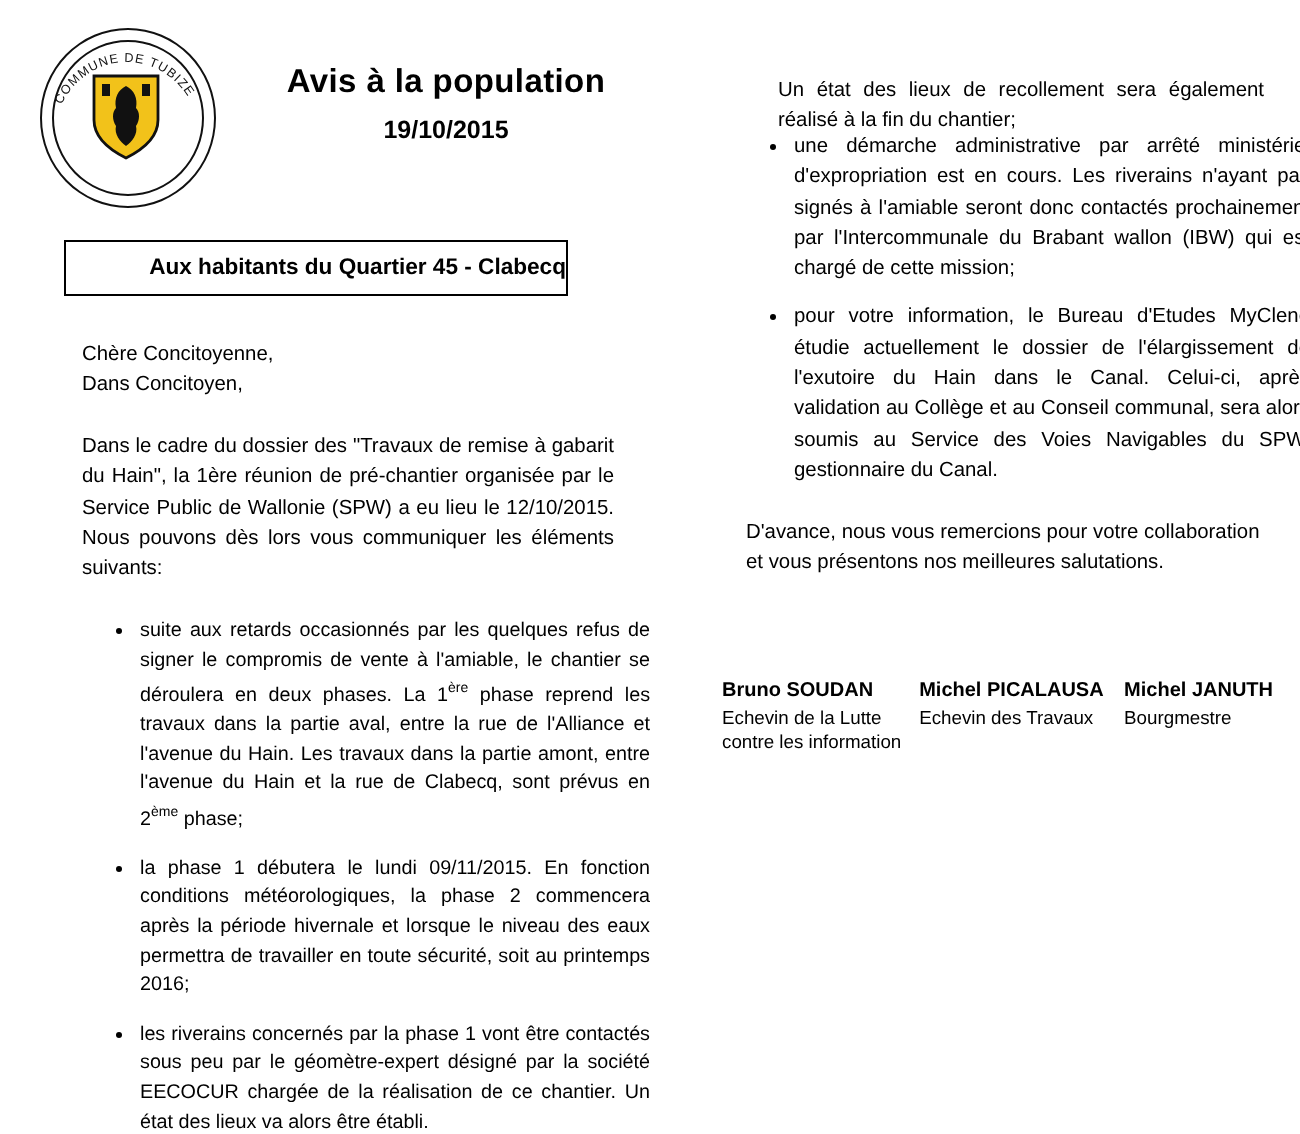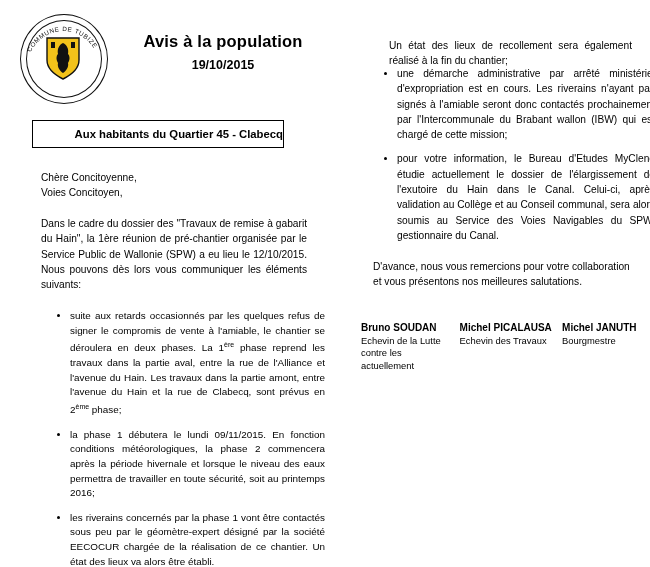--- a/index.html
+++ b/index.html
@@ -202,20 +202,21 @@
     gap: 6px;
   }
   #signatures .sig {
     font-size: 9.4px;
     line-height: 12.6px;
   }
   #signatures .sig .name {
     font-weight: bold;
     font-size: 10px;
     white-space: nowrap;
+    margin-top: 18px;
   }
   #signatures .sig-1 { width: 96px; }
   #signatures .sig-2 { width: 100px; }
   #signatures .sig-3 { width: 86px; }
 
   
   #contact-box {
     position: absolute;
     left: 18px;
     top: 462px;
@@ -269,21 +270,21 @@
     <div class="t1">Avis à la population</div>
     <div class="t2">19/10/2015</div>
   </div>
 
   <div id="quartier-box">
     <div class="label">Aux habitants du Quartier 45 - Clabecq</div>
   </div>
 
   <div id="salutation">
     <div>Chère Concitoyenne,</div>
-    <div>Voies Concitoyen,</div>
+    <div>Dans Concitoyen,</div>
   </div>
 
   <div id="intro">Dans le cadre du dossier des "Travaux de remise à gabarit du Hain", la 1ère réunion de pré-chantier organisée par le Service Public de Wallonie (SPW) a eu lieu le 12/10/2015. Nous pouvons dès lors vous communiquer les éléments suivants:</div>
 
   <ul id="left-list">
     <li>suite aux retards occasionnés par les quelques refus de signer le compromis de vente à l'amiable, le chantier se déroulera en deux phases. La 1<sup>ère</sup> phase reprend les travaux dans la partie aval, entre la rue de l'Alliance et l'avenue du Hain. Les travaux dans la partie amont, entre l'avenue du Hain et la rue de Clabecq, sont prévus en 2<sup>ème</sup> phase;</li>
     <li>la phase 1 débutera le lundi 09/11/2015. En fonction conditions météorologiques, la phase 2 commencera après la période hivernale et lorsque le niveau des eaux permettra de travailler en toute sécurité, soit au printemps 2016;</li>
     <li>les riverains concernés par la phase 1 vont être contactés sous peu par le géomètre-expert désigné par la société EECOCUR chargée de la réalisation de ce chantier. Un état des lieux va alors être établi.</li>
   </ul>
 
@@ -297,21 +298,21 @@
     <li>une démarche administrative par arrêté ministériel d'expropriation est en cours. Les riverains n'ayant pas signés à l'amiable seront donc contactés prochainement par l'Intercommunale du Brabant wallon (IBW) qui est chargé de cette mission;</li>
     <li>pour votre information, le Bureau d'Etudes MyClene étudie actuellement le dossier de l'élargissement de l'exutoire du Hain dans le Canal. Celui-ci, après validation au Collège et au Conseil communal, sera alors soumis au Service des Voies Navigables du SPW, gestionnaire du Canal.</li>
   </ul>
 
   <div id="closing">D'avance, nous vous remercions pour votre collaboration et vous présentons nos meilleures salutations.</div>
 
   <div id="signatures">
     <div class="sig sig-1">
       <div class="name">Bruno SOUDAN</div>
       <div>Echevin de la Lutte</div>
-      <div>contre les actuellement</div>
+      <div>contre les information</div>
     </div>
     <div class="sig sig-2">
       <div class="name">Michel PICALAUSA</div>
       <div>Echevin des Travaux</div>
       <div></div>
     </div>
     <div class="sig sig-3">
       <div class="name">Michel JANUTH</div>
       <div>Bourgmestre</div>
       <div></div>

